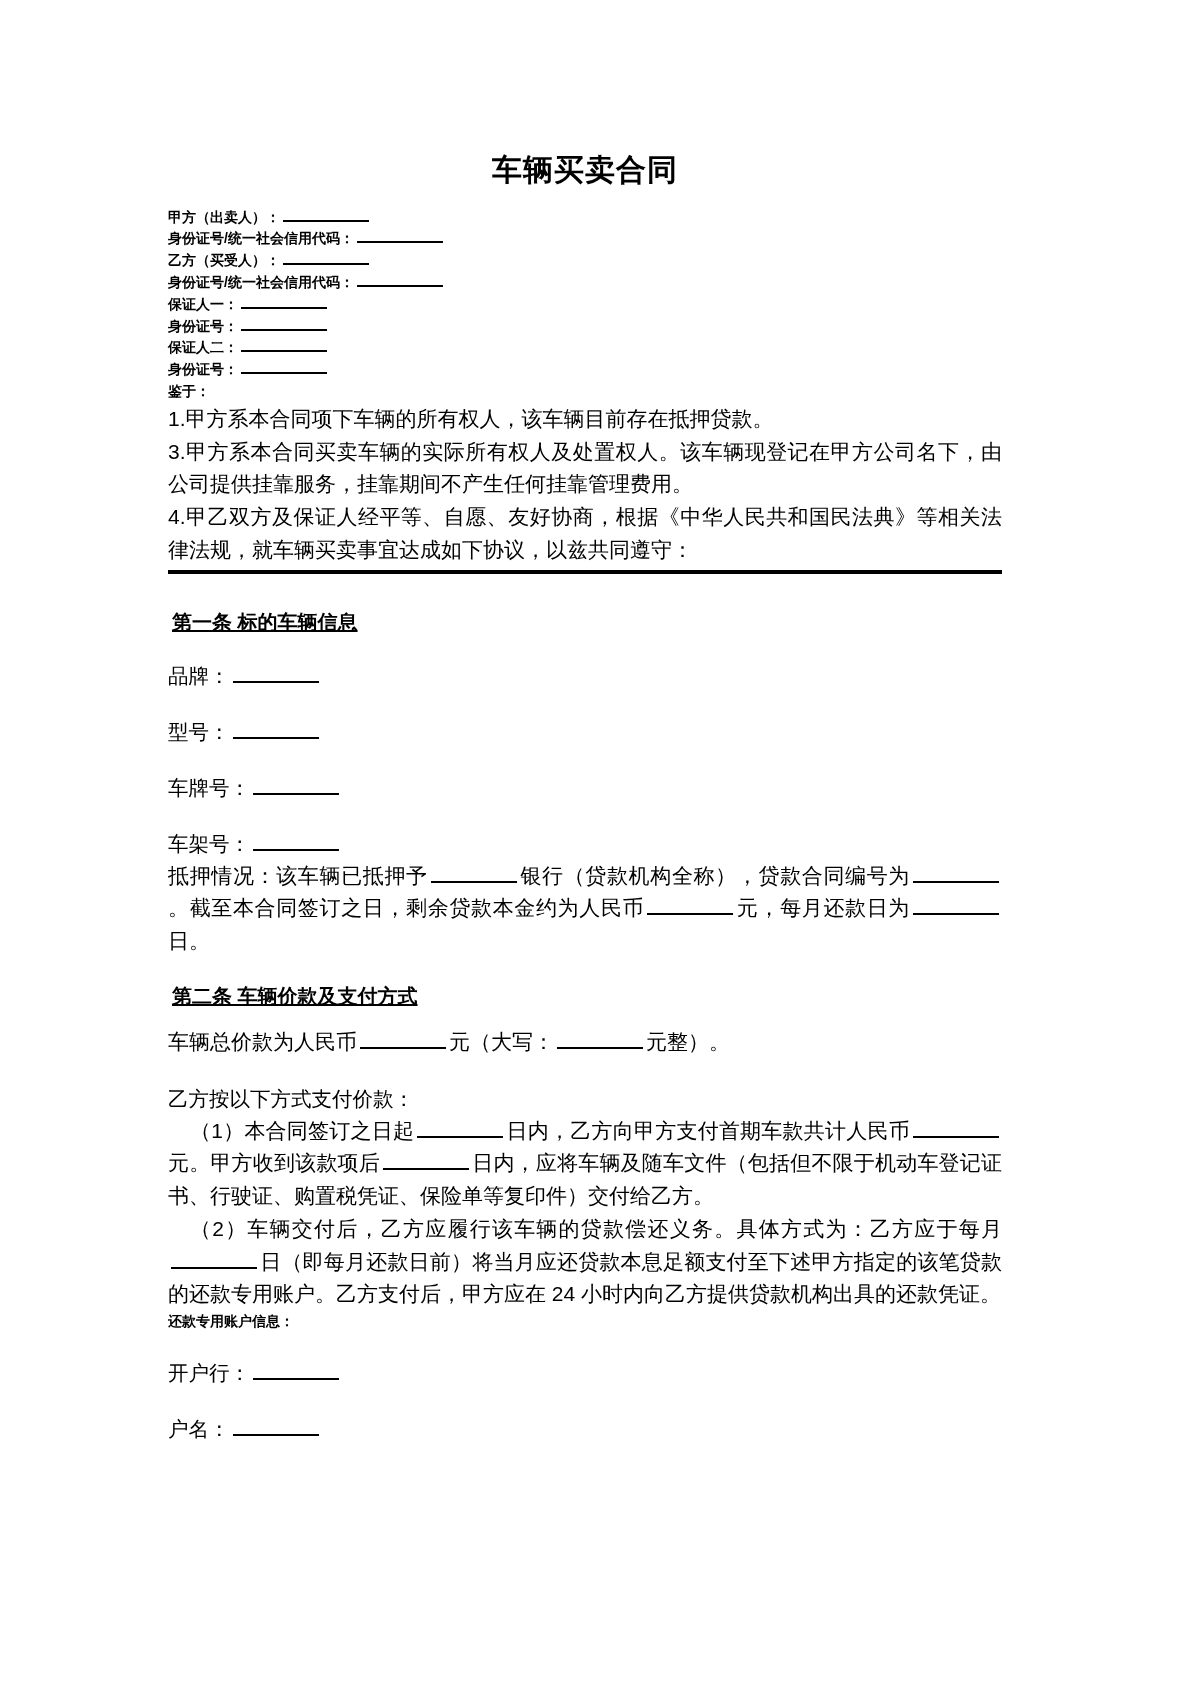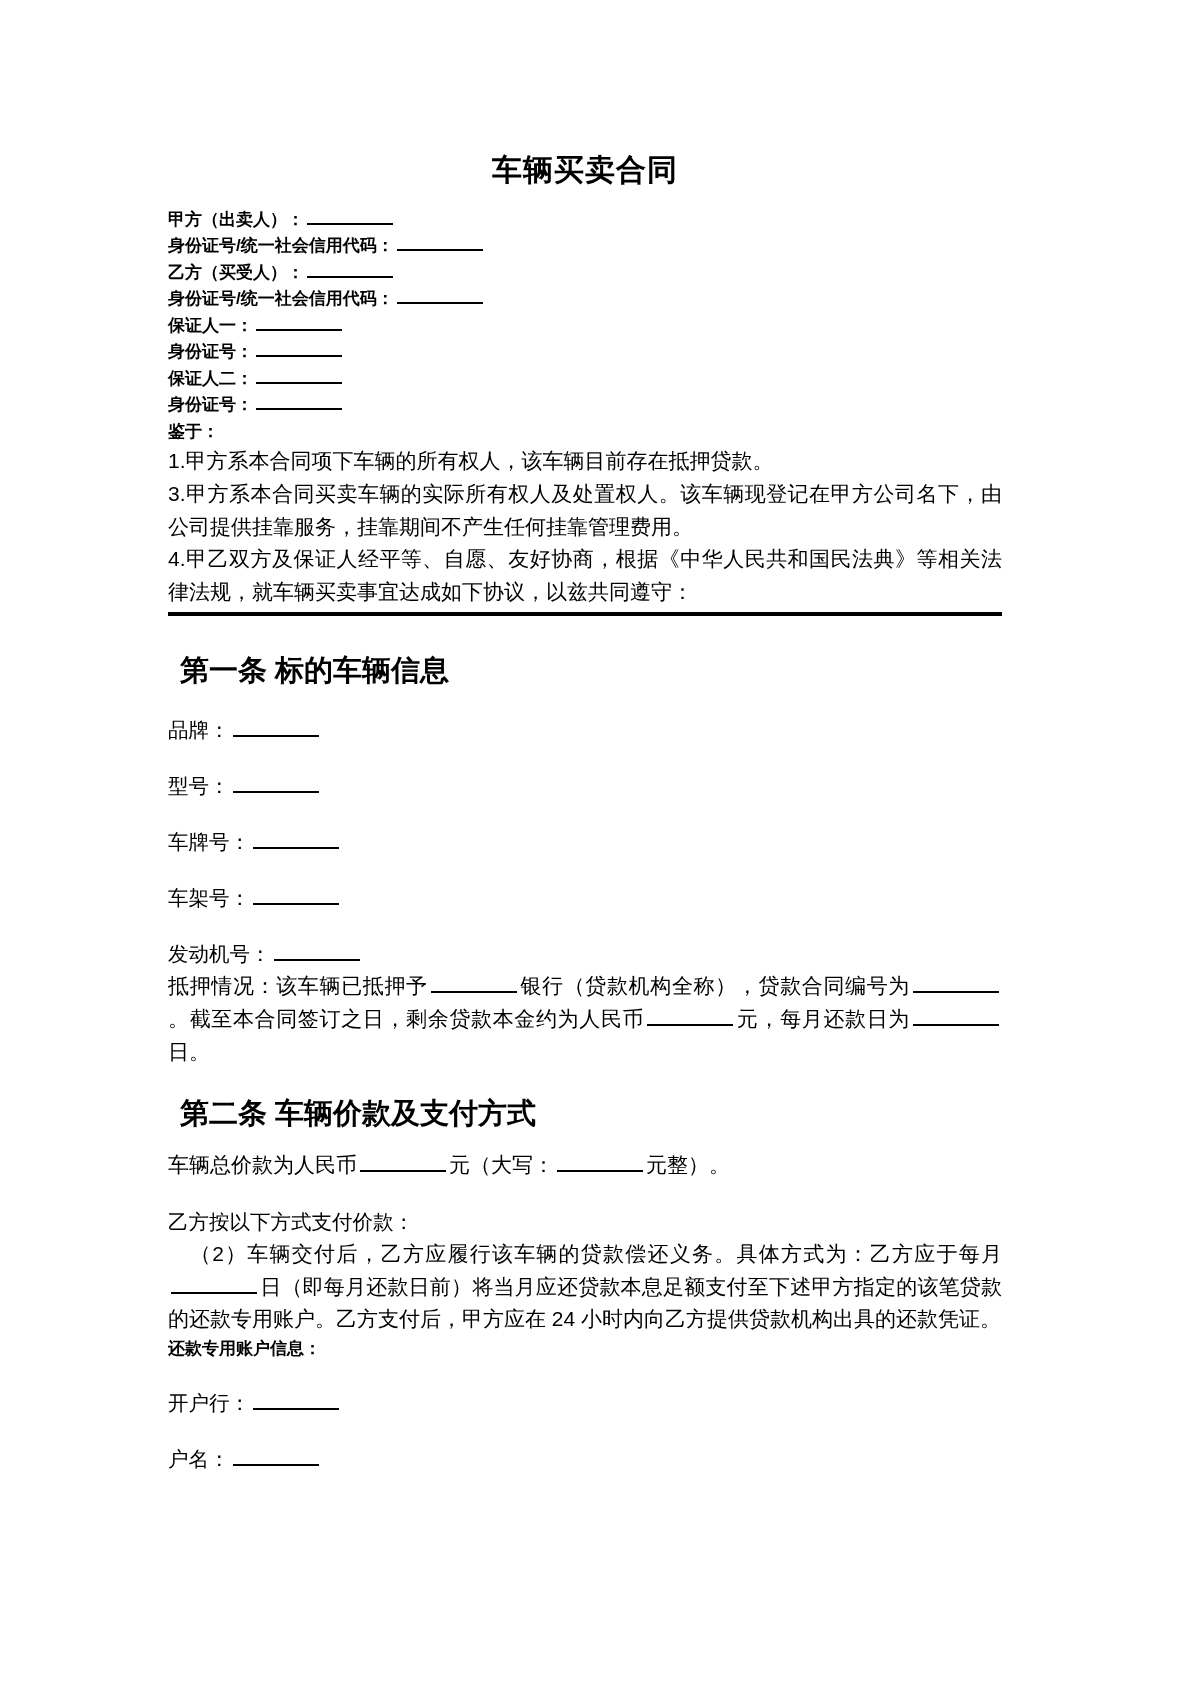--- a/index.html
+++ b/index.html
@@ -23,21 +23,21 @@
   }
   .doc-title {
     text-align: center;
     font-size: 30px;
     font-weight: bold;
     letter-spacing: 1px;
     margin: 0 0 16px 0;
     line-height: 1.35;
   }
   .bold-line {
-    font-size: 17px;
+    font-size: 14px;
     font-weight: bold;
     line-height: 1.56;
     white-space: nowrap;
   }
   .body-line {
     font-size: 20.5px;
     line-height: 1.56;
     margin-top: 24px;
   }
   .para {
@@ -59,24 +59,25 @@
   .thin {
     font-family: "DejaVu Sans", "Liberation Sans", sans-serif;
   }
   .rule {
     border: none;
     border-top: 4px solid #000;
     margin: 3px 0 0 0;
     width: 100%;
   }
   .section-heading {
-    font-size: 29px;
+    font-size: 20px;
     font-weight: bold;
-    margin: 34px 0 16px 12px;
+    margin: 34px 0 16px 4px;
     line-height: 1.4;
+    text-decoration: underline;
   }
   .section-heading.tight {
     margin-top: 24px;
   }
   .recitals {
     margin-top: 0;
   }
 </style>
 </head>
 <body>
@@ -106,31 +107,31 @@
 
   <hr class="rule">
 
   <div class="section-heading">第一条 标的车辆信息</div>
 
   <div>
     <div class="body-line"><span>品牌：</span><span class="blank b-md"></span></div>
     <div class="body-line"><span>型号：</span><span class="blank b-md"></span></div>
     <div class="body-line"><span>车牌号：</span><span class="blank b-md"></span></div>
     <div class="body-line"><span>车架号：</span><span class="blank b-md"></span></div>
-    <div class="body-line"><span>发动机号：</span><span class="blank b-md"></span></div>
   </div>
 
   <div class="para"><span>抵押情况：该车辆已抵押予</span><span class="blank b-md"></span><span>银行（贷款机构全称），贷款合同编号为</span><span class="blank b-md"></span><span>。截至本合同签订之日，剩余贷款本金约为人民币</span><span class="blank b-md"></span><span>元，每月还款日为</span><span class="blank b-md"></span><span>日。</span></div>
 
   <div class="section-heading tight">第二条 车辆价款及支付方式</div>
 
   <div class="para"><span>车辆总价款为人民币</span><span class="blank b-md"></span><span>元（大写：</span><span class="blank b-md"></span><span>元整）。</span></div>
 
   <div class="body-line">乙方按以下方式支付价款：</div>
 
+  <div class="para para-indent"><span>（1）本合同签订之日起</span><span class="blank b-md"></span><span>日内，乙方向甲方支付首期车款共计人民币</span><span class="blank b-md"></span><span>元。甲方收到该款项后</span><span class="blank b-md"></span><span>日内，应将车辆及随车文件（包括但不限于机动车登记证书、行驶证、购置税凭证、保险单等复印件）交付给乙方。</span></div>
 
   <div class="para para-indent"><span>（2）车辆交付后，乙方应履行该车辆的贷款偿还义务。具体方式为：乙方应于每月</span><span class="blank b-md"></span><span>日（即每月还款日前）将当月应还贷款本息足额支付至下述甲方指定的该笔贷款的还款专用账户。乙方支付后，甲方应在 24 小时内向乙方提供贷款机构出具的还款凭证。</span></div>
 
   <div class="bold-line">还款专用账户信息：</div>
 
   <div>
     <div class="body-line"><span>开户行：</span><span class="blank b-md"></span></div>
     <div class="body-line"><span>户名：</span><span class="blank b-md"></span></div>
   </div>
 

